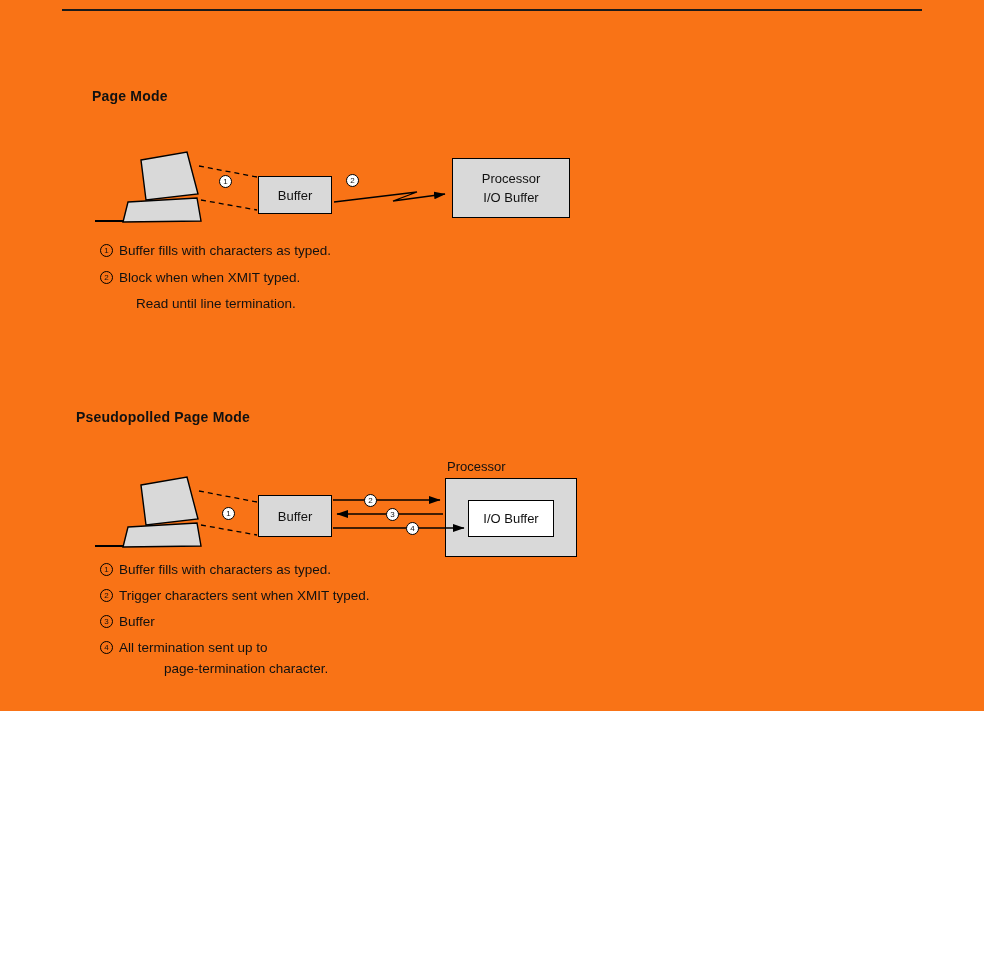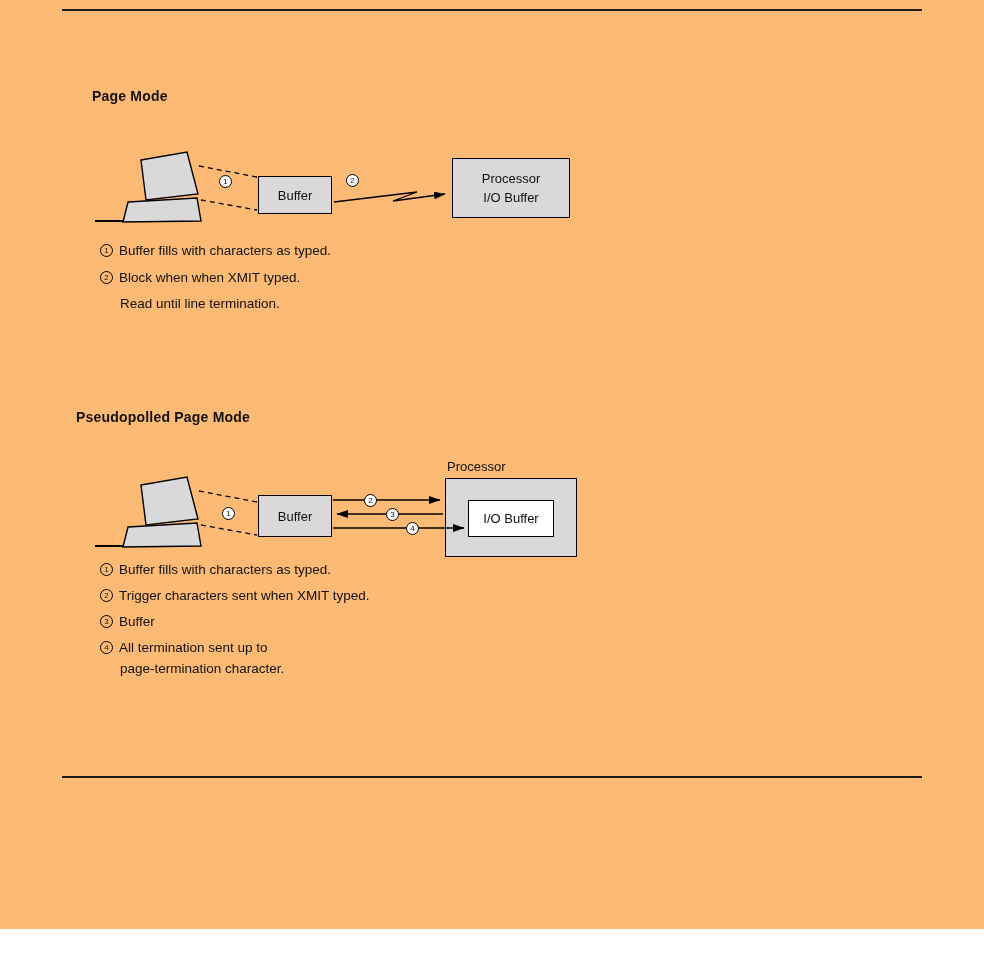--- a/index.html
+++ b/index.html
@@ -1,30 +1,30 @@
 <!DOCTYPE html>
 <html><head>
 <meta charset="utf-8">
 <style>
   html,body{margin:0;padding:0;}
   body{background:#ffffff;font-family:"Liberation Sans",sans-serif;color:#111;}
-  .page{position:relative;width:984px;height:929px;background:#fdba74;overflow:hidden;}
+  .page{position:relative;width:984px;height:711px;background:#f97316;overflow:hidden;}
   .rule{position:absolute;height:2px;background:#1a1a1a;}
   .heading{position:absolute;font-size:14px;font-weight:bold;letter-spacing:.2px;}
   .diagram{position:absolute;}
   .dsvg{position:absolute;left:0;top:0;z-index:3;pointer-events:none;}
   .gbox{position:absolute;background:#d9d9d9;border:1.6px solid #000;display:flex;align-items:center;justify-content:center;font-size:13px;z-index:1;}
   .wbox{position:absolute;background:#fff;border:1.6px solid #000;display:flex;align-items:center;justify-content:center;font-size:13px;z-index:2;}
   .proc2{flex-direction:column;line-height:1.5;}
   .circ{position:absolute;width:13px;height:13px;border:1.2px solid #000;border-radius:50%;background:#fff;display:flex;align-items:center;justify-content:center;font-size:8px;z-index:4;box-sizing:border-box;}
   .plabel{position:absolute;font-size:13px;z-index:2;}
   .notes{position:absolute;font-size:13.5px;}
   .note{position:absolute;display:flex;align-items:flex-start;white-space:nowrap;}
   .ncirc{flex:0 0 auto;width:13px;height:13px;border:1.2px solid #000;border-radius:50%;display:flex;align-items:center;justify-content:center;font-size:8px;margin-right:6px;margin-top:1px;box-sizing:border-box;}
-  .ncont{position:absolute;left:20px;white-space:nowrap;}
+  .ncont{position:absolute;left:36px;white-space:nowrap;}
   .tealline{position:absolute;height:2px;background:#047a7a;}
 </style>
 </head>
 <body>
 
 <div class="page">
 
   <div class="rule" style="left:62px;top:9px;width:860px;"></div>
 
   <div class="heading" style="left:92px;top:88px;">Page Mode</div>
@@ -108,21 +108,21 @@
       <span>Trigger characters sent when XMIT typed.</span>
     </div>
     <div class="note" style="left:0;top:52px;">
       <span class="ncirc">3</span>
       <span>Buffer</span>
     </div>
     <div class="note" style="left:0;top:78px;">
       <span class="ncirc">4</span>
       <span>All termination sent up to</span>
     </div>
-    <div class="ncont" style="top:99px;">page-termination character.</div>
+    <div class="ncont" style="top:99px;margin-left:28px;">page-termination character.</div>
   </div>
 
   <div class="rule" style="left:62px;top:776px;width:860px;"></div>
 
   <div class="tealline" style="left:598px;top:932px;width:323px;"></div>
   <div class="tealline" style="left:0px;top:956px;width:76px;"></div>
 
 </div>
 
 </body></html>

